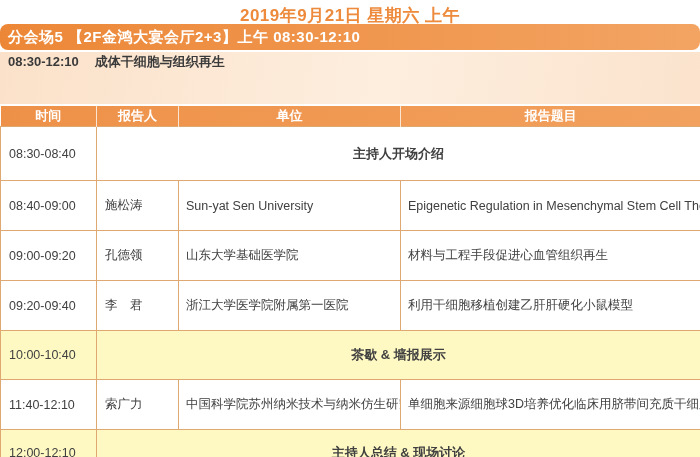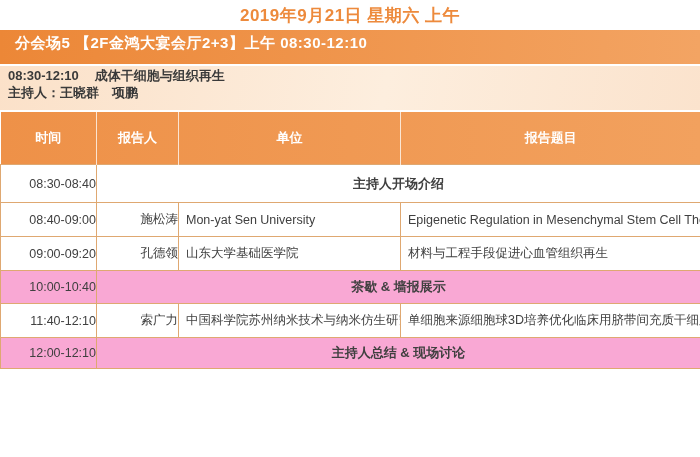--- a/index.html
+++ b/index.html
@@ -2,79 +2,79 @@
 <html><head>
 <meta charset="utf-8">
 <style>
   html, body { margin: 0; padding: 0; background: #ffffff; }
   body { font-family: "Liberation Sans", "DejaVu Sans", sans-serif; }
   .page {
     width: 700px; height: 457px; background: #ffffff;
     overflow: hidden; position: relative;
   }
   .page-title {
-    height: 30px; line-height: 31px; text-align: center;
+    height: 24px; line-height: 31px; text-align: center;
     color: #ed8a3c; font-weight: bold; font-size: 17px;
     letter-spacing: 0.5px;
   }
   .banner {
-    height: 34px; line-height: 26px;
+    height: 26px; line-height: 26px;
     background: linear-gradient(to right, #ec8737, #f3a463);
     color: #ffffff; font-weight: bold; font-size: 15px;
-    padding-left: 15px; box-sizing: border-box;
+    padding-left: 8px; box-sizing: border-box;
     letter-spacing: 0.5px;
+    border-radius: 8px;
   }
   .session {
-    height: 44px; margin: 2px 0;
+    height: 52px; margin: 2px 0;
     background: linear-gradient(100deg, #fbe1c9 0%, #fdeede 55%, #fbe3cd 100%);
     padding: 1px 0 0 8px; box-sizing: border-box;
     color: #3a3a3a; font-size: 13px; font-weight: bold;
   }
   .session .line { line-height: 17px; white-space: pre; }
   .session .sess-time { margin-right: 16px; }
   table.schedule {
     width: 700px; border-collapse: collapse; table-layout: fixed;
     font-size: 12.5px; color: #404040;
   }
   table.schedule thead tr {
     background: linear-gradient(to right, #ee9148, #f2a15e);
   }
   table.schedule th {
     font-size: 13px; color: #ffffff; font-weight: bold;
-    height: 20px; padding: 16px;
+    height: 20px; padding: 0;
     border-left: 1px solid rgba(255,255,255,0.75);
   }
   table.schedule th:first-child { border-left: none; }
   table.schedule td {
     border: 1px solid #dfa871;
     height: 33px; padding: 0 7px;
     overflow: hidden; white-space: nowrap;
   }
-  table.schedule td.center { text-align: right; padding: 0; }
+  table.schedule td.center { text-align: left; padding: 8px; }
   table.schedule td.merged {
-    text-align: center; font-weight: bold; font-size: 13px; padding: 4px;
+    text-align: center; font-weight: bold; font-size: 13px; padding: 12px;
   }
   tr.row-intro td { height: 29px; }
-  tr.row-peach td { height: 24px; background: #f9a8d4; }
+  tr.row-peach td { height: 24px; background: #fef9c3; }
   tr.row-last td { height: 22px; }
 </style>
 </head>
 <body>
 
 <div class="page">
 
   <div class="page-title">2019年9月21日 星期六 上午</div>
 
   <div class="banner">
     <span>分会场5 【2F金鸿大宴会厅2+3】上午 08:30-12:10</span>
   </div>
 
   <div class="session">
     <div class="line"><span class="sess-time">08:30-12:10</span><span>成体干细胞与组织再生</span></div>
-    <div class="line"><span>主持人：</span><span>王晓群　项鹏</span></div>
   </div>
 
   <table class="schedule">
     <colgroup>
       <col style="width:96px">
         <col style="width:82px">
         <col style="width:222px">
         <col style="width:300px">
     </colgroup>
     <thead>
@@ -86,28 +86,34 @@
       </tr>
     </thead>
     <tbody>
       <tr class="row-intro">
         <td class="center">08:30-08:40</td>
         <td class="merged" colspan="3">主持人开场介绍</td>
       </tr>
       <tr>
         <td class="center">08:40-09:00</td>
         <td class="center">施松涛</td>
-        <td>Mon-yat Sen University</td>
+        <td>Sun-yat Sen University</td>
         <td>Epigenetic Regulation in Mesenchymal Stem Cell Therapies</td>
       </tr>
       <tr>
         <td class="center">09:00-09:20</td>
         <td class="center">孔德领</td>
         <td>山东大学基础医学院</td>
         <td>材料与工程手段促进心血管组织再生</td>
+      </tr>
+      <tr>
+        <td class="center">09:20-09:40</td>
+        <td class="center">李　君</td>
+        <td>浙江大学医学院附属第一医院</td>
+        <td>利用干细胞移植创建乙肝肝硬化小鼠模型</td>
       </tr>
       <tr class="row-peach">
         <td class="center">10:00-10:40</td>
         <td class="merged" colspan="3">茶歇 &amp; 墙报展示</td>
       </tr>
       <tr>
         <td class="center">11:40-12:10</td>
         <td class="center">索广力</td>
         <td>中国科学院苏州纳米技术与纳米仿生研究所</td>
         <td>单细胞来源细胞球3D培养优化临床用脐带间充质干细胞</td>

